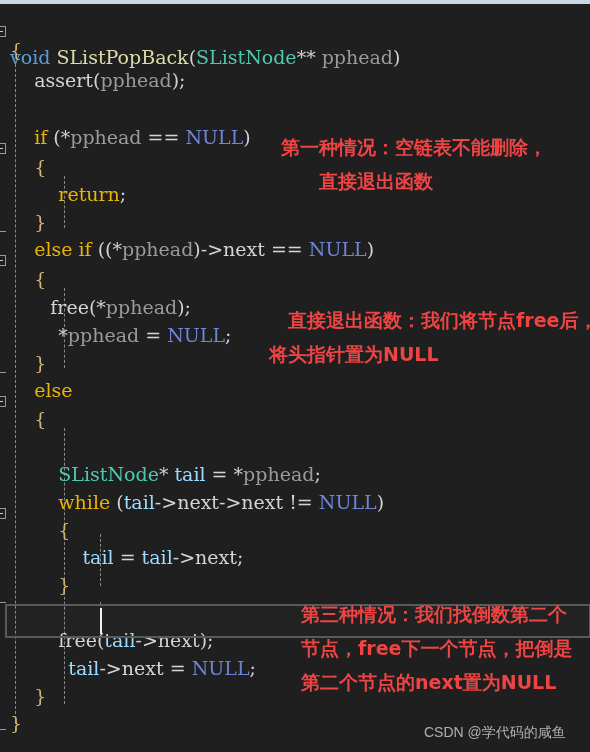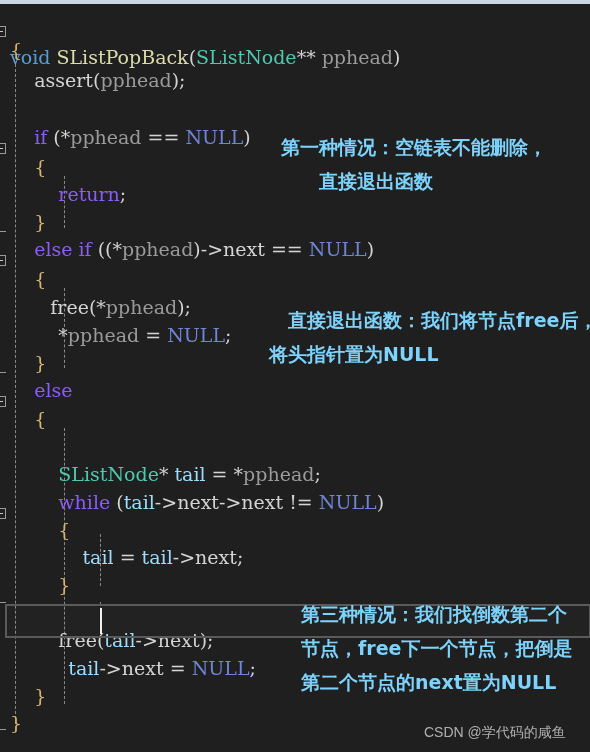--- a/index.html
+++ b/index.html
@@ -66,21 +66,21 @@
     position: absolute;
     left: 0;
     height: 30px;
     line-height: 30px;
     white-space: pre;
     font-family: "DejaVu Serif", serif;
     font-size: 19px;
     color: #d4d4d4;
   }
   .kw   { color: #569cd6; }   
-  .ctl  { color: #8b5cf6; }   
+  .ctl  { color: #eab308; }   
   .fn   { color: #dcdcaa; }   
   .type { color: #4ec9b0; }   
   .var  { color: #9b9b9b; }   
   .lvar { color: #9cdcfe; }   
   .mac  { color: #6f85d8; }   
   .pun  { color: #d4d4d4; }
   .brace{ color: #d8b474; }
   
   .current-line {
     position: absolute;
@@ -89,21 +89,21 @@
     background: rgba(255,255,255,0.015);
   }
   .caret {
     position: absolute;
     width: 2px;
     background: #f0f0f0;
   }
   
   .note {
     position: absolute;
-    color: #7dd3fc;
+    color: #ef4444;
     font-family: "DejaVu Sans", sans-serif;
     font-size: 19px;
     font-weight: bold;
     white-space: pre;
     line-height: 1.0;
   }
   
   .watermark {
     position: absolute;
     color: #c9c9c9;

